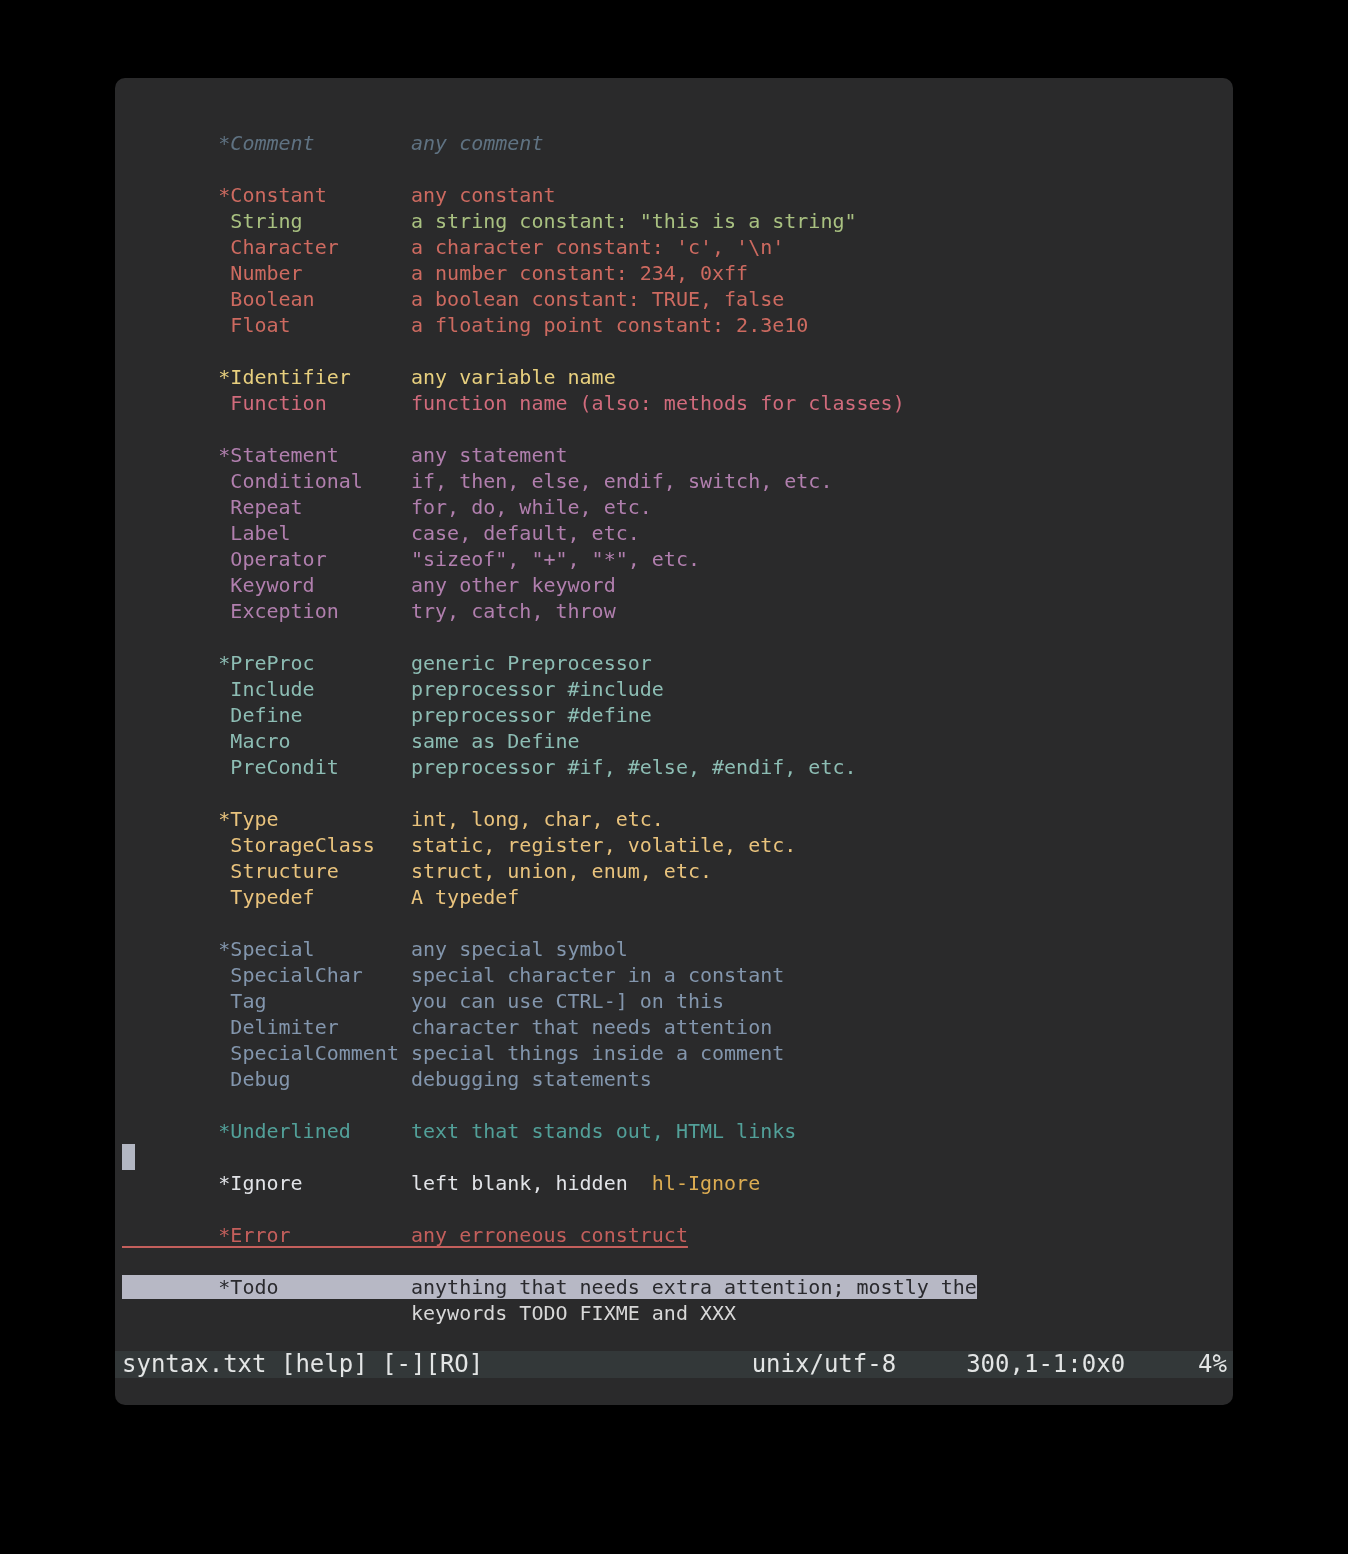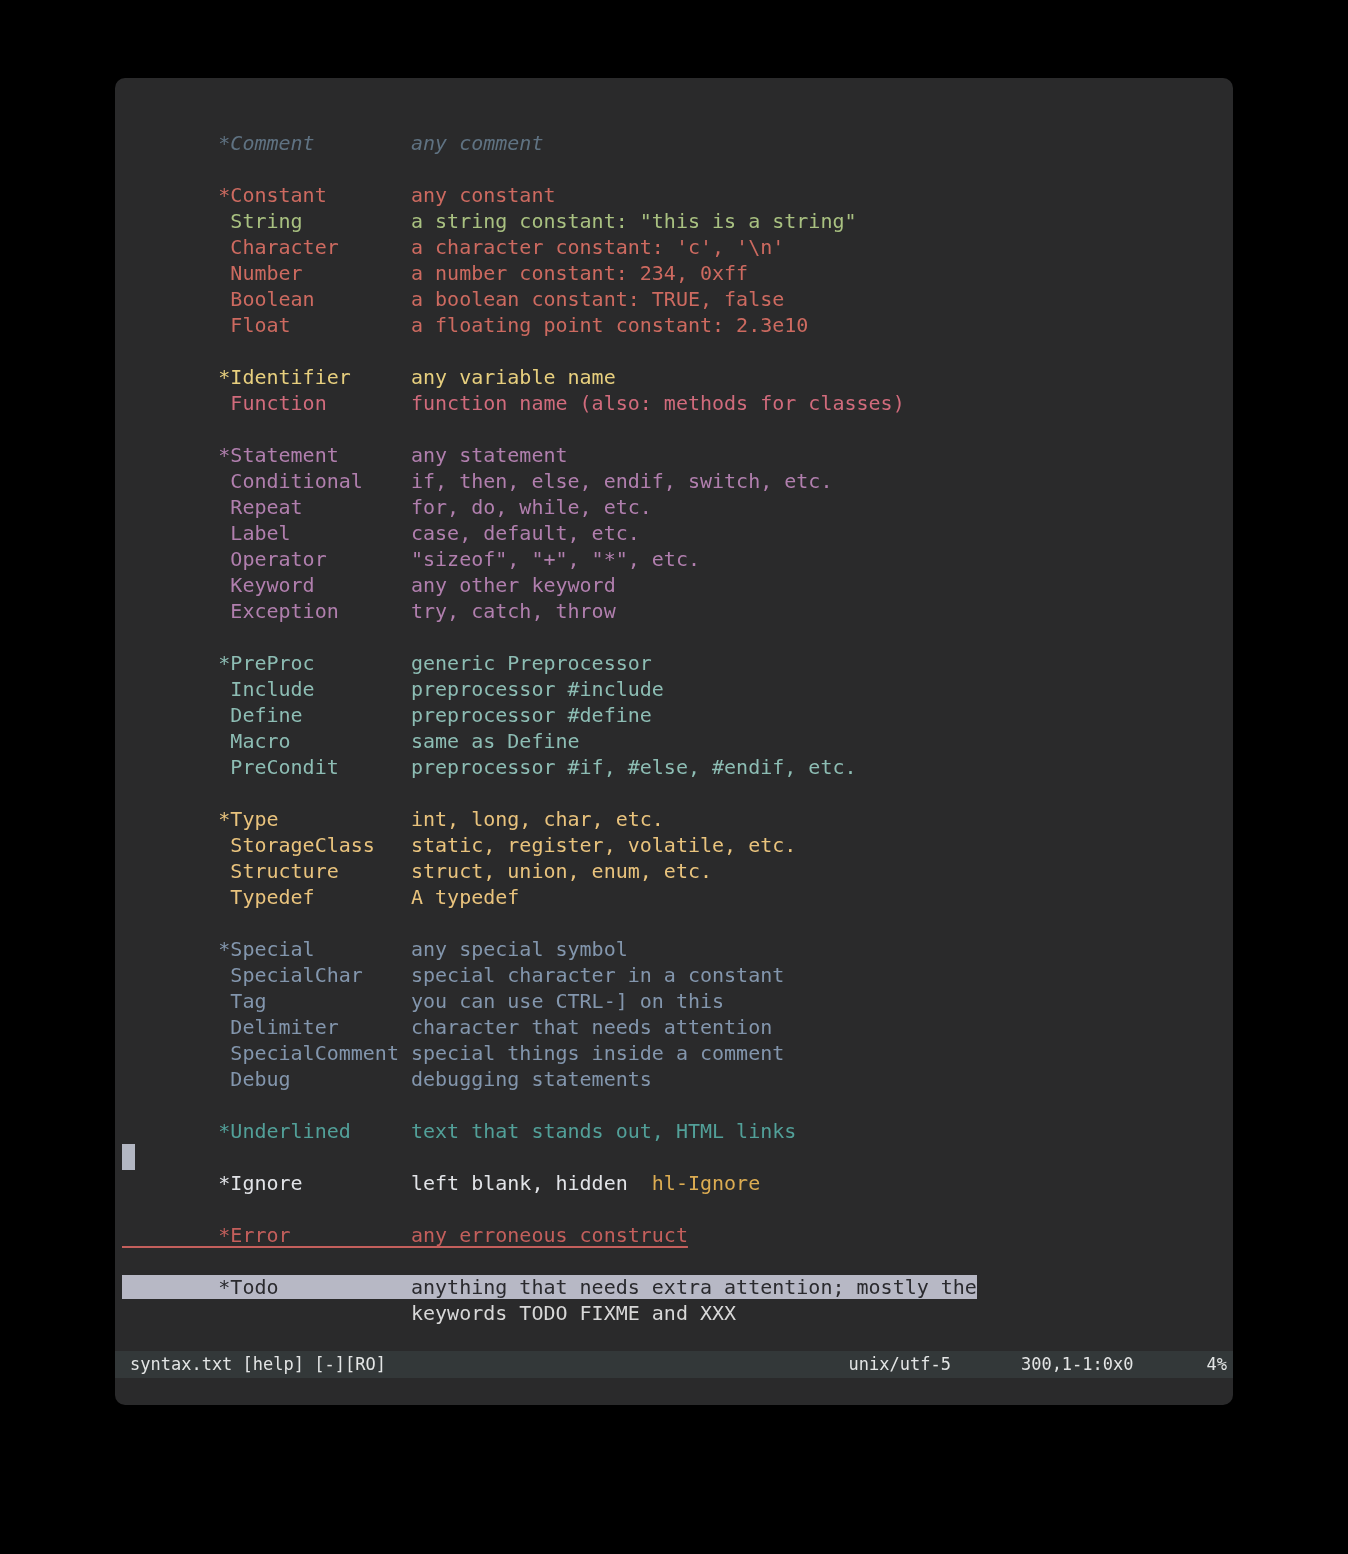--- a/index.html
+++ b/index.html
@@ -48,39 +48,39 @@
   .seg-error{color:var(--error);text-decoration:underline;text-decoration-thickness:2px;text-underline-offset:4px;text-align:right;}
   .seg-todo{background:var(--todo_bg);color:var(--todo_fg);}
   .seg-plain{color:var(--plain);}
   .cursor-block{
     display:inline-block;width:13px;height:26px;background:var(--cursor,#b3b7c3);
     vertical-align:top;
   }
   .statusbar{
     position:absolute;left:0;right:0;bottom:27px;height:27px;
     background:var(--status-bg,#333839);color:var(--status-fg,#e3e5e5);
-    font-size:17px;line-height:27px;white-space:pre;
-    display:flex;align-items:center;padding:0 6px 0 15px;box-sizing:border-box;
+    font-size:24px;line-height:27px;white-space:pre;
+    display:flex;align-items:center;padding:0 6px 0 7px;box-sizing:border-box;
   }
   .sb-left{flex:1 1 auto;}
   .sb-enc{margin-right:70px;}
   .sb-pos{margin-right:73px;}
   .cmdline{
     position:absolute;left:0;right:0;bottom:0;height:27px;
     color:var(--cmd-fg,#d6d6d6);font-size:20px;line-height:27px;
     padding-left:7px;white-space:pre;
   }
 </style>
 </head>
 <body>
 
 <div class="window">
 
   <div class="buffer" id="buffer"><div class="line"><span class="seg-comment">        *Comment        any comment</span></div><div class="line"></div><div class="line"><span class="seg-constant">        *Constant       any constant</span></div><div class="line"><span class="seg-string">         String         a string constant: "this is a string"</span></div><div class="line"><span class="seg-constant">         Character      a character constant: 'c', '\n'</span></div><div class="line"><span class="seg-constant">         Number         a number constant: 234, 0xff</span></div><div class="line"><span class="seg-constant">         Boolean        a boolean constant: TRUE, false</span></div><div class="line"><span class="seg-constant">         Float          a floating point constant: 2.3e10</span></div><div class="line"></div><div class="line"><span class="seg-identifier">        *Identifier     any variable name</span></div><div class="line"><span class="seg-function">         Function       function name (also: methods for classes)</span></div><div class="line"></div><div class="line"><span class="seg-statement">        *Statement      any statement</span></div><div class="line"><span class="seg-statement">         Conditional    if, then, else, endif, switch, etc.</span></div><div class="line"><span class="seg-statement">         Repeat         for, do, while, etc.</span></div><div class="line"><span class="seg-statement">         Label          case, default, etc.</span></div><div class="line"><span class="seg-statement">         Operator       "sizeof", "+", "*", etc.</span></div><div class="line"><span class="seg-statement">         Keyword        any other keyword</span></div><div class="line"><span class="seg-statement">         Exception      try, catch, throw</span></div><div class="line"></div><div class="line"><span class="seg-preproc">        *PreProc        generic Preprocessor</span></div><div class="line"><span class="seg-preproc">         Include        preprocessor #include</span></div><div class="line"><span class="seg-preproc">         Define         preprocessor #define</span></div><div class="line"><span class="seg-preproc">         Macro          same as Define</span></div><div class="line"><span class="seg-preproc">         PreCondit      preprocessor #if, #else, #endif, etc.</span></div><div class="line"></div><div class="line"><span class="seg-type">        *Type           int, long, char, etc.</span></div><div class="line"><span class="seg-type">         StorageClass   static, register, volatile, etc.</span></div><div class="line"><span class="seg-type">         Structure      struct, union, enum, etc.</span></div><div class="line"><span class="seg-type">         Typedef        A typedef</span></div><div class="line"></div><div class="line"><span class="seg-special">        *Special        any special symbol</span></div><div class="line"><span class="seg-special">         SpecialChar    special character in a constant</span></div><div class="line"><span class="seg-special">         Tag            you can use CTRL-] on this</span></div><div class="line"><span class="seg-special">         Delimiter      character that needs attention</span></div><div class="line"><span class="seg-special">         SpecialComment special things inside a comment</span></div><div class="line"><span class="seg-special">         Debug          debugging statements</span></div><div class="line"></div><div class="line"><span class="seg-underlined">        *Underlined     text that stands out, HTML links</span></div><div class="line"><span class="cursor-block"></span></div><div class="line"><span class="seg-normal">        *Ignore         left blank, hidden  </span><span class="seg-helplink">hl-Ignore</span></div><div class="line"></div><div class="line"><span class="seg-error">        *Error          any erroneous construct</span></div><div class="line"></div><div class="line"><span class="seg-todo">        *Todo           anything that needs extra attention; mostly the</span></div><div class="line"><span class="seg-plain">                        keywords TODO FIXME and XXX</span></div></div>
 
   <div class="statusbar">
     <span class="sb-left">syntax.txt [help] [-][RO]</span>
-    <span class="sb-enc">unix/utf-5</span>
+    <span class="sb-enc">unix/utf-8</span>
     <span class="sb-pos">300,1-1:0x0</span>
     <span class="sb-pct">4%</span>
   </div>
 
 </div>
 
 </body></html>

